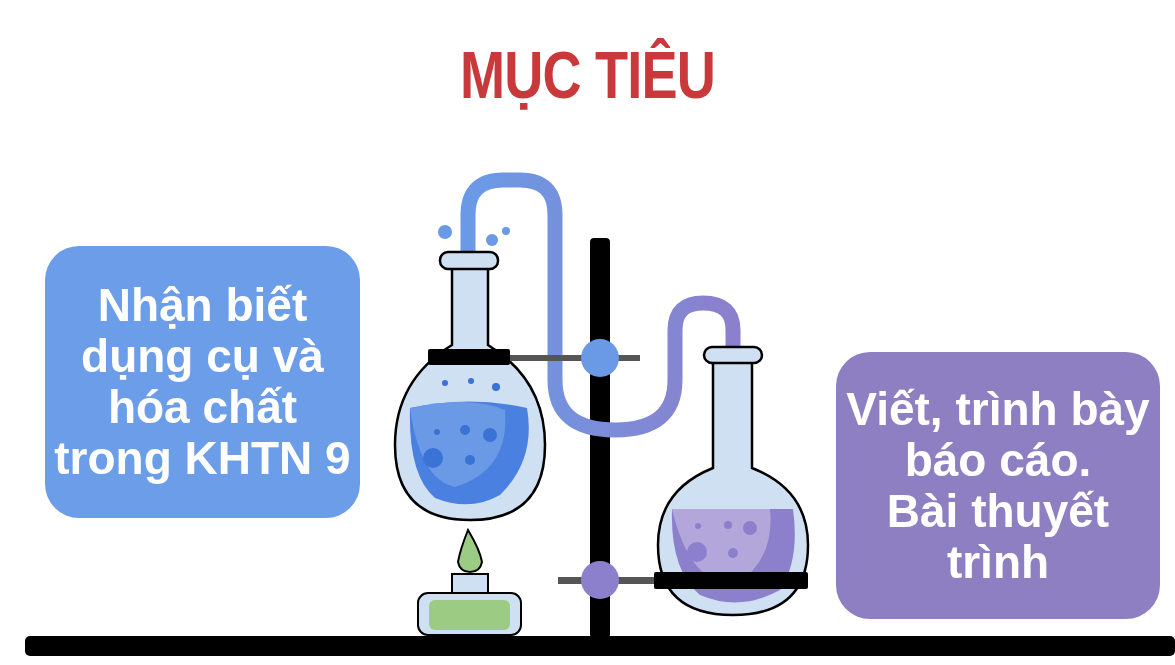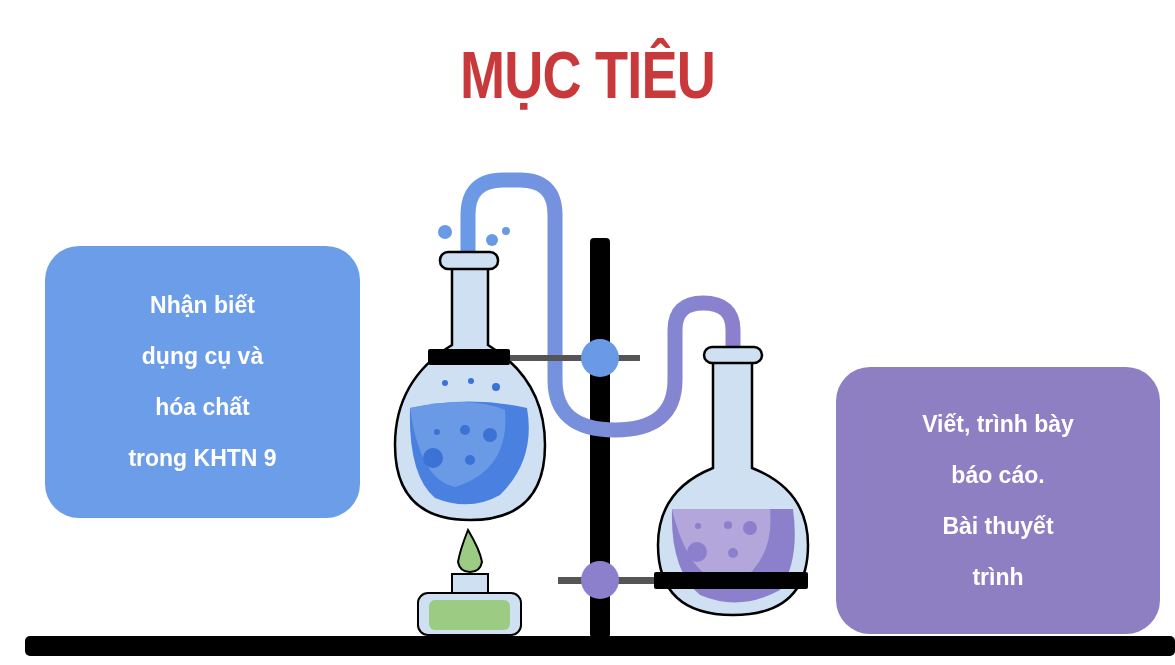--- a/index.html
+++ b/index.html
@@ -1,20 +1,20 @@
 <!DOCTYPE html>
 <html><head>
 <meta charset="utf-8">
 <style>
   html, body { margin: 0; padding: 0; }
   body { width: 1175px; height: 665px; background: #ffffff; position: relative; overflow: hidden; font-family: "Liberation Sans", sans-serif; }
   .title { position: absolute; left: 0; top: 30px; width: 1175px; text-align: center; font-family: "Liberation Sans", sans-serif; font-weight: 700; font-size: 66px; letter-spacing: -1px; color: #c9393b; transform: scaleX(0.82); transform-origin: center; line-height: 90px; }
-  .box { position: absolute; border-radius: 34px; color: #ffffff; font-weight: 700; font-size: 23px; line-height: 51px; text-align: center; display: flex; align-items: center; justify-content: center; }
+  .box { position: absolute; border-radius: 34px; color: #ffffff; font-weight: 700; font-size: 46px; line-height: 51px; text-align: center; display: flex; align-items: center; justify-content: center; }
   .box-left { left: 45px; top: 246px; width: 315px; height: 272px; background: #6c9de8; }
-  .box-right { left: 836px; top: 352px; width: 324px; height: 267px; background: #8e7fc2; margin-top: 15px; }
+  .box-right { left: 836px; top: 352px; width: 324px; height: 267px; background: #8e7fc2; }
   .box span { white-space: pre-line; display: block; }
   svg.scene { position: absolute; left: 0; top: 0; }
 </style>
 </head>
 <body>
 
 <div class="title">MỤC TIÊU</div>
 
 <svg class="scene" width="1175" height="665" viewBox="0 0 1175 665">
 

